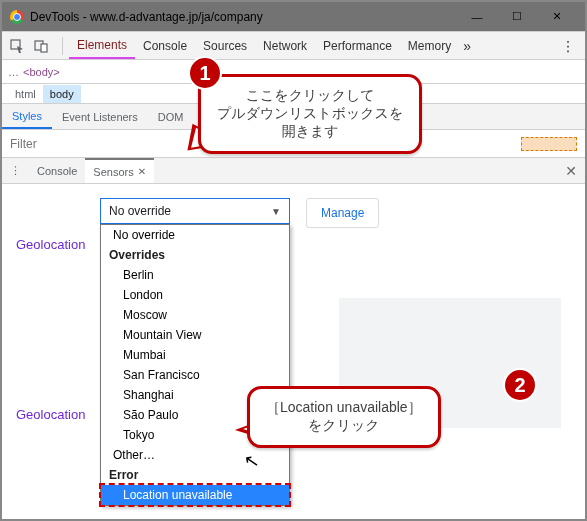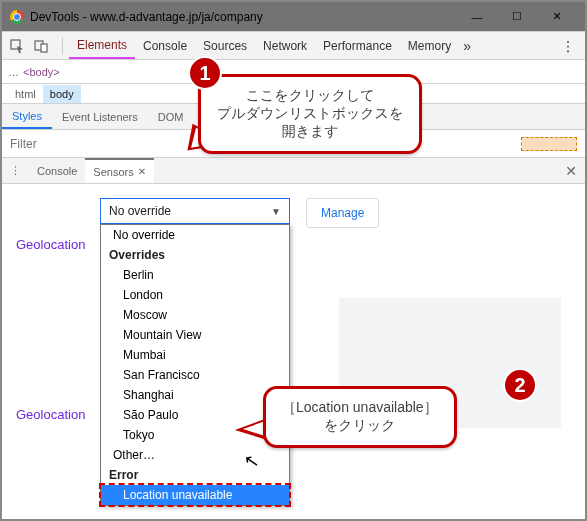--- a/index.html
+++ b/index.html
@@ -54,21 +54,21 @@
 
 .plain-select { width:190px; height:26px; border:1px solid #dadce0; background:#fff; display:flex; align-items:center; padding:0 8px; font-size:12px; }
 .plain-select .caret { margin-left:auto; font-size:10px; color:#555; }
 
 .preview { position:absolute; right:24px; top:296px; width:222px; height:130px; background:#f1f3f4; }
 
 .callout { position:absolute; background:#fff; border:3px solid #c00000; border-radius:14px; padding:10px 16px; font-size:14px; color:#404040; text-align:center; box-shadow:0 2px 3px rgba(0,0,0,0.2); z-index:20; white-space:nowrap; }
 .badge { position:absolute; width:34px; height:34px; border-radius:50%; background:#c00000; color:#fff; font-weight:bold; font-size:20px; display:flex; align-items:center; justify-content:center; border:2px solid #fff; z-index:21; }
 .callout1 { top:72px; left:196px; }
 .badge1 { top:54px; left:186px; }
-.callout2 { top:384px; left:261px; }
+.callout2 { top:384px; left:245px; }
 .badge2 { top:366px; right:48px; }
 .pointer { position:absolute; width:0; height:0; z-index:19; }
 .pointer1 { top:130px; left:182px; border-top:26px solid #c00000; border-left:8px solid transparent; border-right:34px solid transparent; transform:rotate(28deg); }
 .pointer1::after{ content:""; position:absolute; top:-24px; left:-3px; border-top:20px solid #fff; border-left:5px solid transparent; border-right:26px solid transparent; }
 .pointer2 { top:420px; left:236px; border-top:26px solid #c00000; border-left:34px solid transparent; border-right:8px solid transparent; transform:rotate(-20deg); }
 .pointer2::after{ content:""; position:absolute; top:-24px; left:-26px; border-top:20px solid #fff; border-left:26px solid transparent; border-right:5px solid transparent; }
 
 .cursor { position:absolute; top:448px; left:242px; font-size:18px; color:#000; z-index:25; transform:rotate(-10deg); }
 
 .right-x { margin-left:auto; padding:0 8px; font-size:14px; color:#666; }

